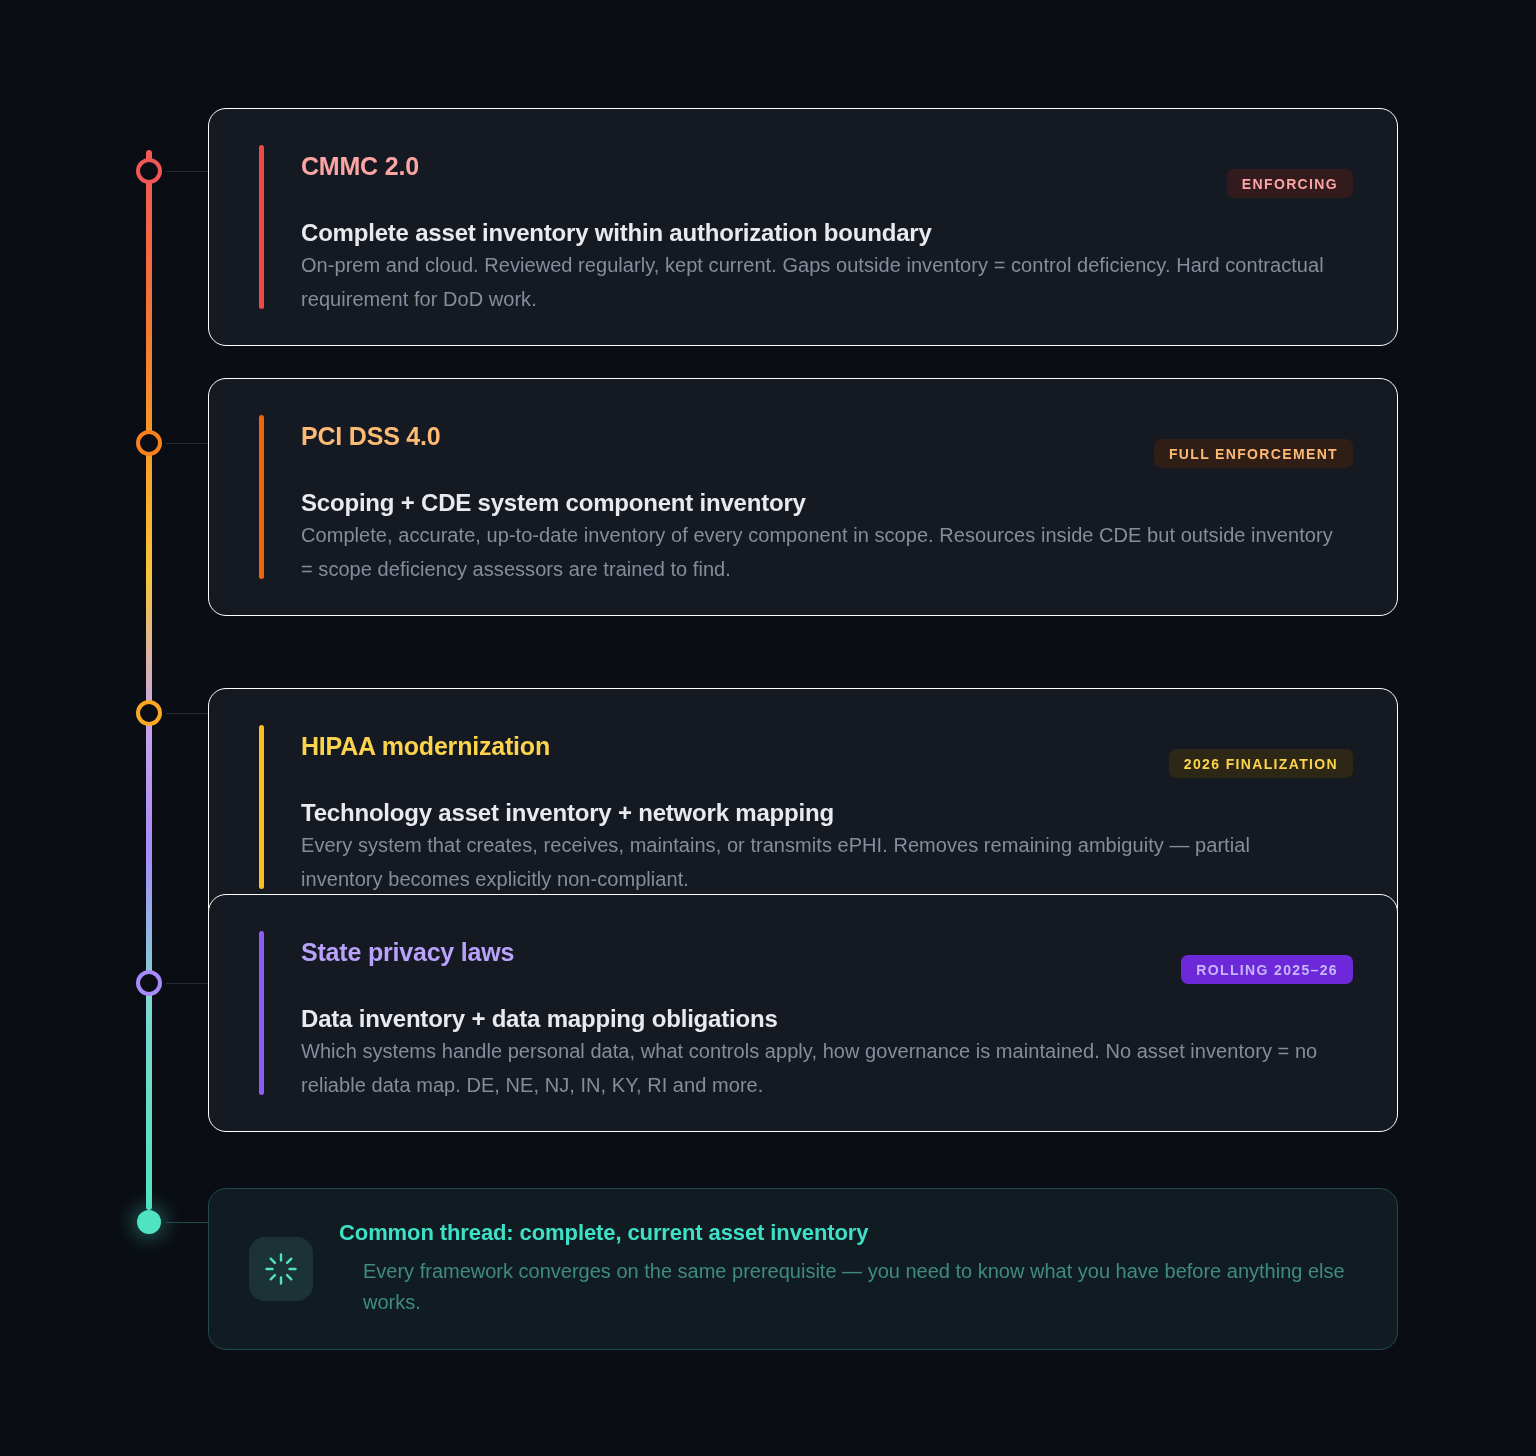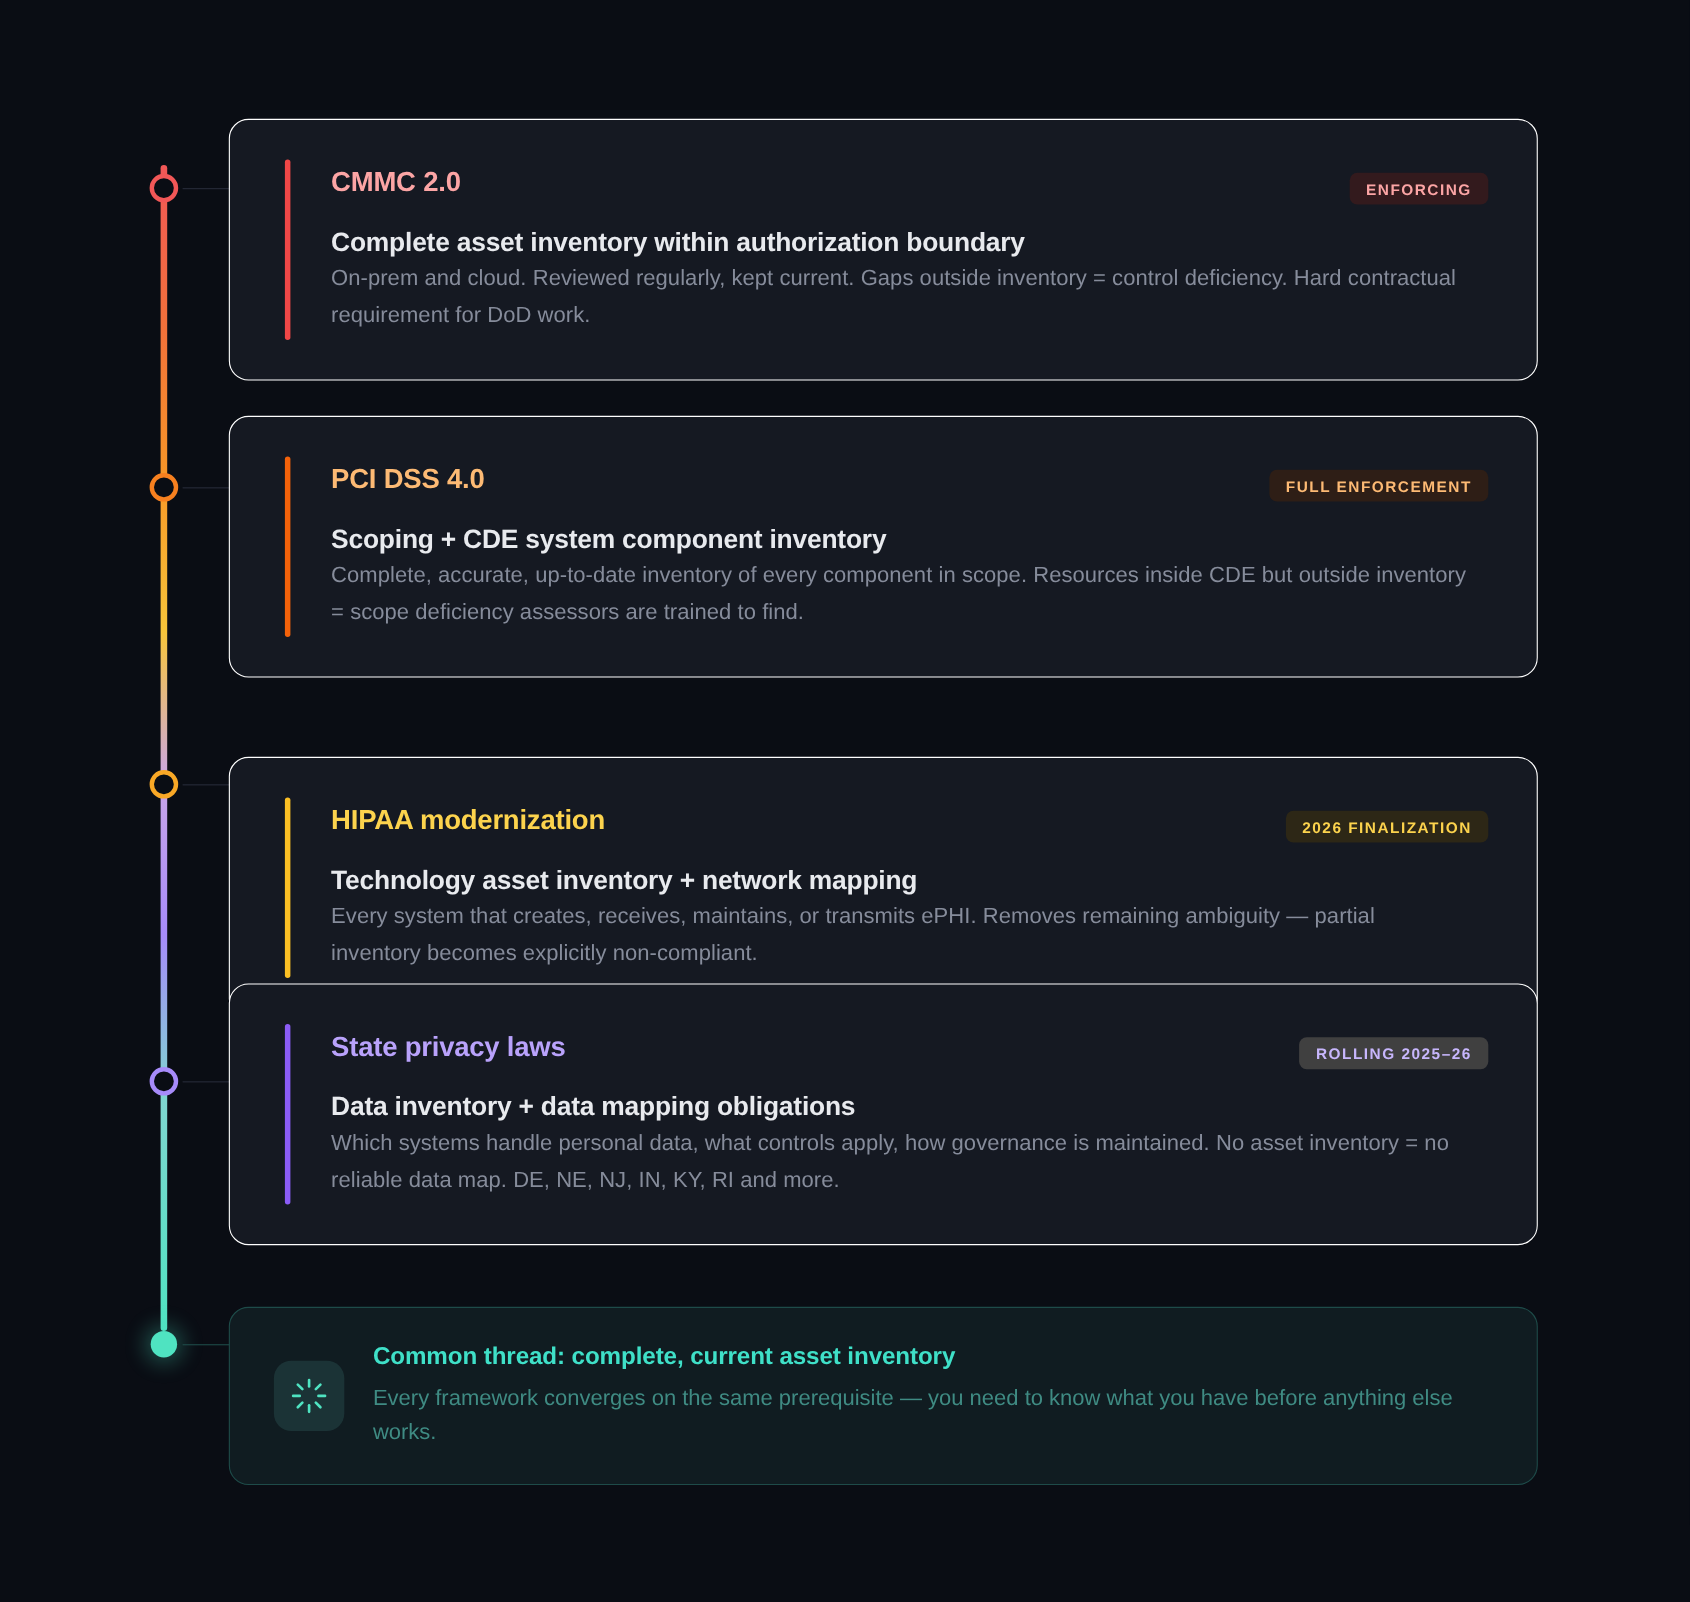--- a/index.html
+++ b/index.html
@@ -96,21 +96,21 @@
   }
 
   .badge {
     font-size: 14px;
     font-weight: bold;
     letter-spacing: 1.35px;
     padding: 7px 15px 6px;
     border-radius: 7px;
     white-space: nowrap;
     flex-shrink: 0;
-    margin-top: 4px;
+    margin-top: 16px;
   }
 
   .requirement {
     margin-top: 21px;
     font-size: 24px;
     font-weight: bold;
     color: #e8eaee;
     letter-spacing: -0.2px;
     line-height: 1.2;
   }
@@ -156,20 +156,21 @@
     color: #3fe0c8;
     letter-spacing: -0.1px;
   }
 
   .summary-text {
     margin-top: 10px;
     font-size: 20px;
     line-height: 1.55;
     color: #3f8b83;
     max-width: 1010px;
+    margin-left: 24px;
   }
 </style>
 </head>
 <body>
 
 <div id="root">
 
   <div class="rail"></div>
 
   <div id="nodes">
@@ -217,21 +218,21 @@
           </div>
           <div class="requirement">Technology asset inventory + network mapping</div>
           <div class="detail">Every system that creates, receives, maintains, or transmits ePHI. Removes remaining ambiguity — partial inventory becomes explicitly non-compliant.</div>
         </div>
       </div>
       <div class="card" style="top: 894px; height: 238px;">
         <div class="accent" style="background: rgb(139, 92, 246); top: 36px; bottom: 36px;"></div>
         <div class="card-inner">
           <div class="card-head">
             <div class="framework" style="color: rgb(185, 162, 251);">State privacy laws</div>
-            <div class="badge" style="background: #404040; color: rgb(199, 182, 252);">ROLLING 2025–26</div>
+            <div class="badge" style="background: #6d28d9; color: rgb(199, 182, 252);">ROLLING 2025–26</div>
           </div>
           <div class="requirement">Data inventory + data mapping obligations</div>
           <div class="detail">Which systems handle personal data, what controls apply, how governance is maintained. No asset inventory = no reliable data map. DE, NE, NJ, IN, KY, RI and more.</div>
         </div>
       </div>
     </div>
 
   <div class="summary">
     <div class="summary-icon">
       <svg width="34" height="34" viewBox="0 0 34 34" aria-hidden="true">

